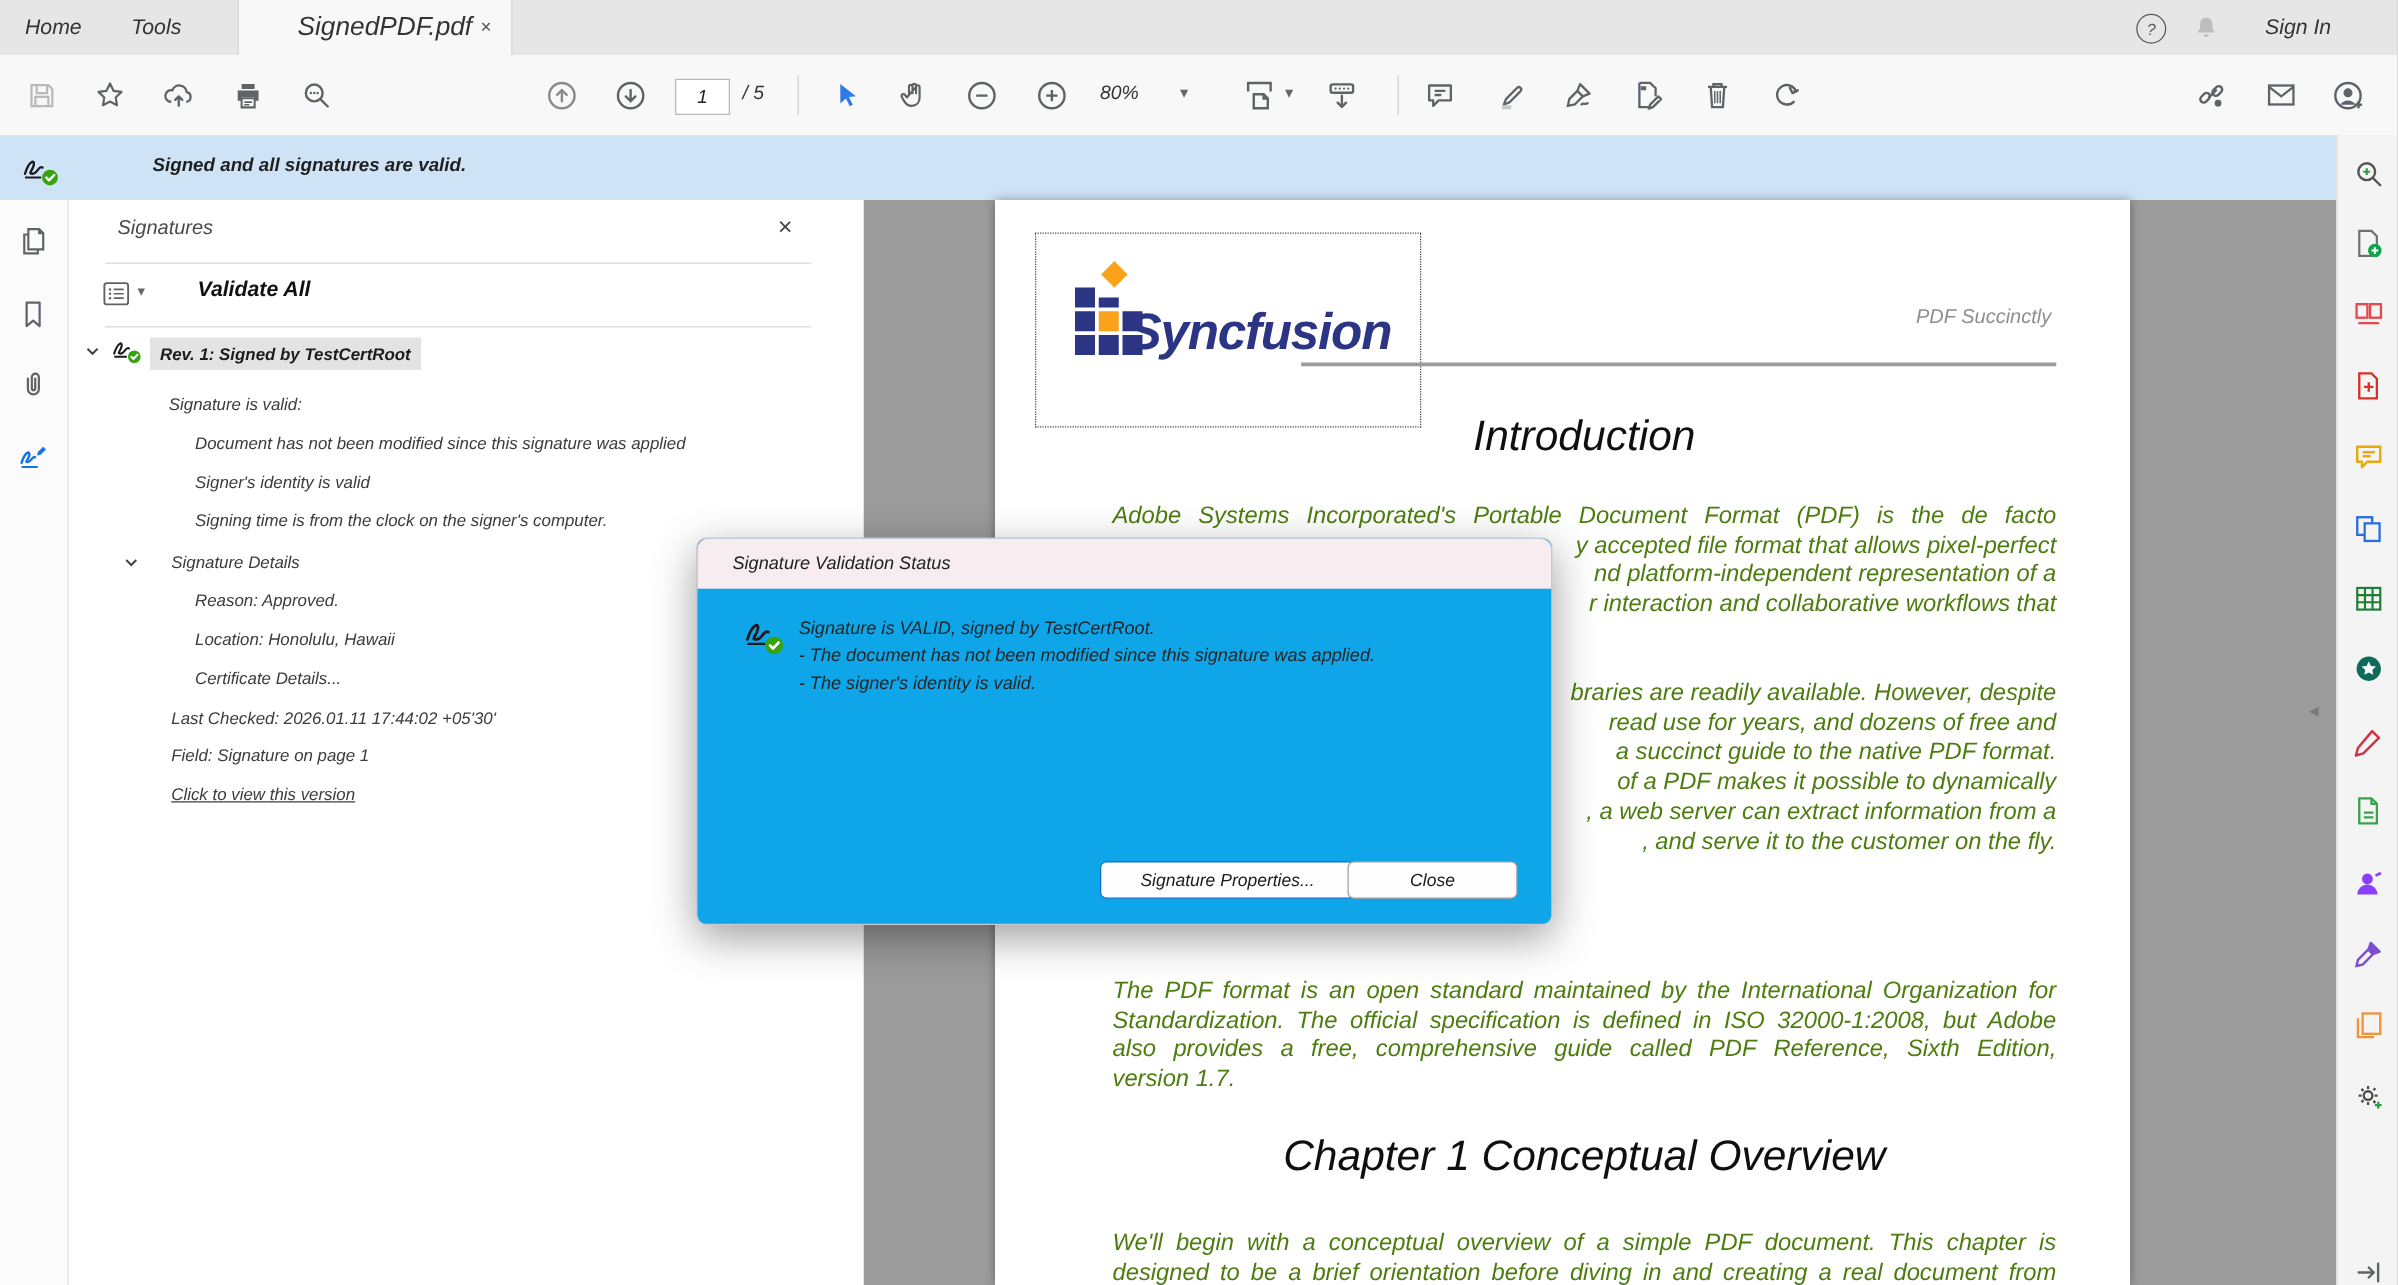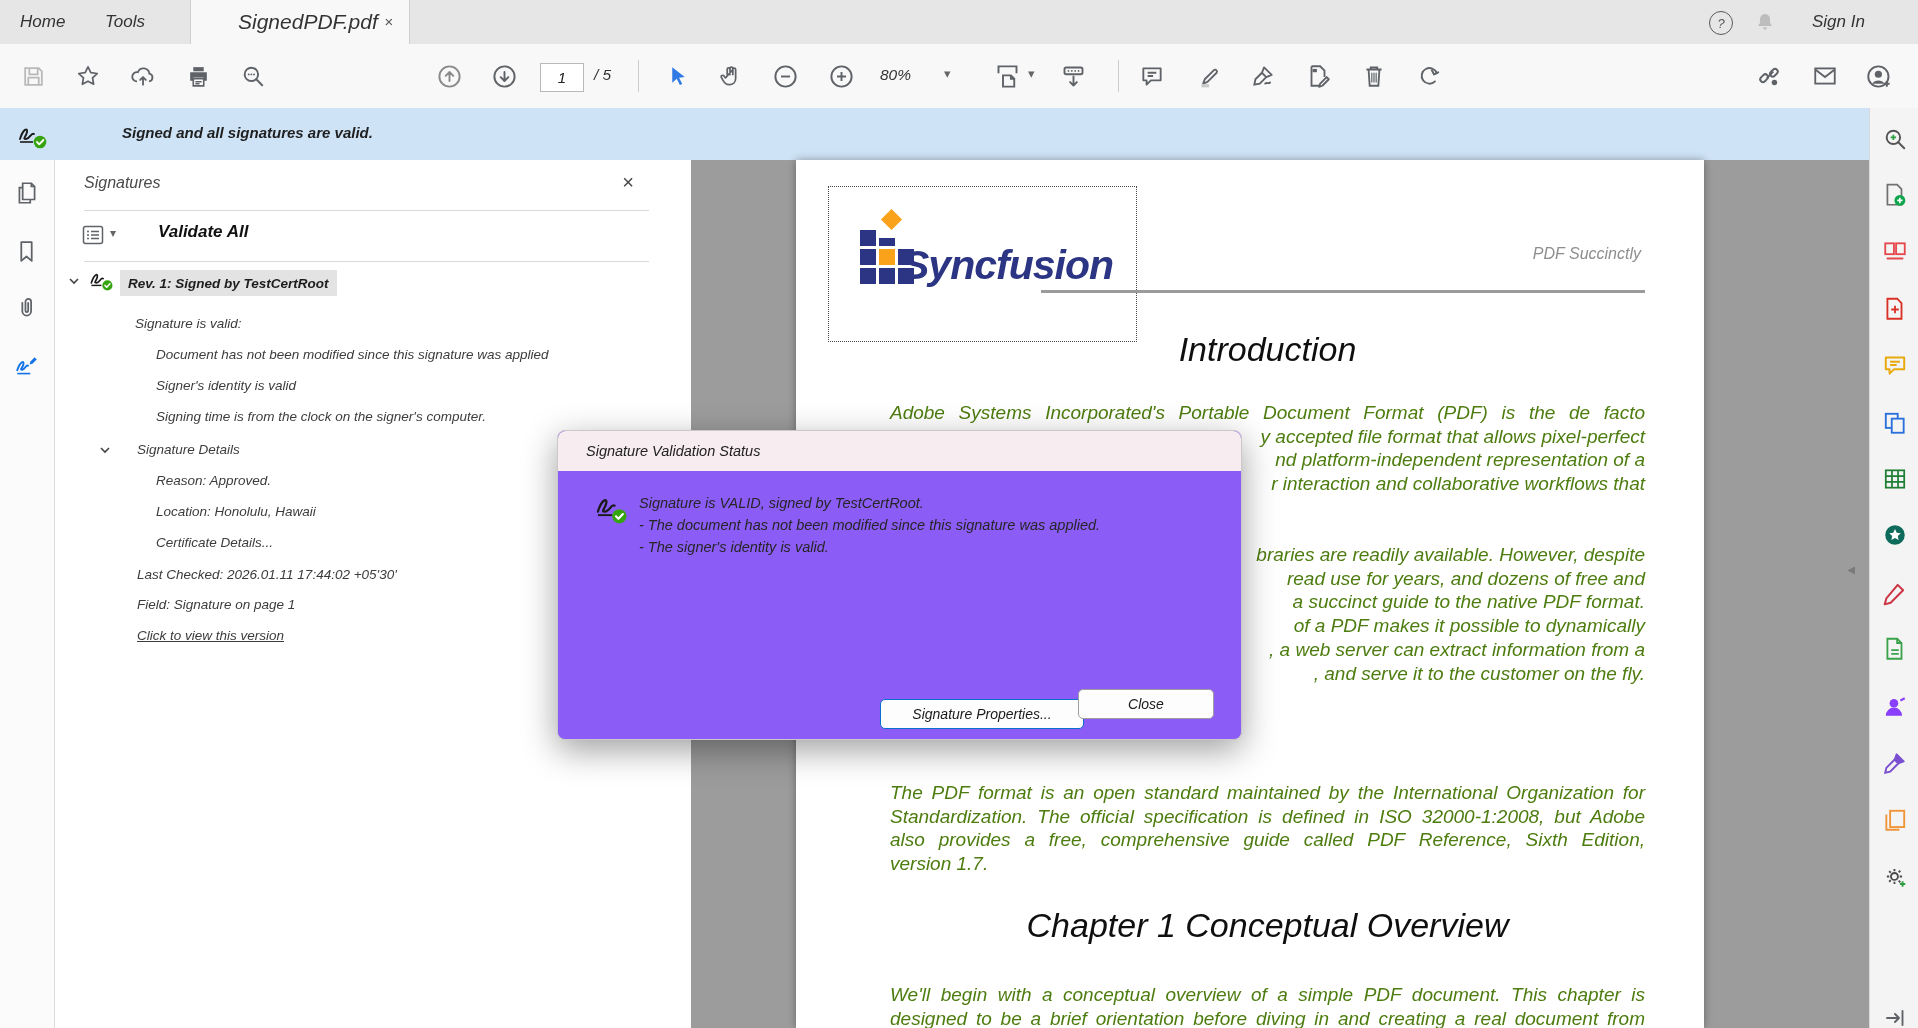--- a/index.html
+++ b/index.html
@@ -31,21 +31,21 @@
   .revrow{background:#e3e3e3;height:26px;display:flex;align-items:center;padding:0 8px;}
   .revtxt{font-size:13.5px;font-weight:bold;color:#1d1d1d;white-space:nowrap;}
   
   .docarea{left:691px;top:160px;width:1178px;height:868px;background:#9c9c9c;}
   .page{left:796px;top:160px;width:908px;height:868px;background:#fff;box-shadow:0 0 8px rgba(0,0,0,.35);}
   .pdftxt{font-size:19px;color:#4d7c0f;line-height:23.7px;}
   .jline{text-align:justify;text-align-last:justify;}
   .rline{text-align:right;}
   .pdfhead{font-size:34px;color:#0f0f0f;text-align:center;}
   
-  .dialog{left:557px;top:430px;width:683px;height:308px;border-radius:8px;background:#8b5cf6;
+  .dialog{left:557px;top:430px;width:683px;height:308px;border-radius:8px;background:#0ea5e9;
     box-shadow:0 10px 34px rgba(0,0,0,.38);border:1px solid #c9c9c9;}
   .dlgtitle{left:0;top:0;width:100%;height:40px;background:#f7ecef;border-radius:8px 8px 0 0;
     display:flex;align-items:center;padding-left:28px;box-sizing:border-box;font-size:14.5px;color:#222;}
   .dlgline{font-size:14.5px;color:#262626;line-height:21px;white-space:nowrap;}
   .dlgbtn{height:30px;border-radius:5px;background:#fdfdfd;font-size:14px;color:#1b1b1b;
     display:flex;align-items:center;justify-content:center;cursor:pointer;box-sizing:border-box;}
   
   .rightbar{left:1869px;top:108px;width:49px;height:920px;background:#f4f4f4;border-left:1px solid #d9d9d9;}
   .rtool{left:11px;width:27px;height:27px;cursor:pointer;}
 </style>
@@ -267,21 +267,21 @@
     <div class="a ico" style="left:14px;top:193px">
       <svg width="26" height="26" viewBox="0 0 24 24" fill="none" stroke="#1473e6" stroke-width="1.8">
           <path d="M3 16c2.5-8 6.5-9.5 5.7-5.5C8 14 5 15.4 7.6 15.4c2.6 0 3.4-5 5.4-3.6" stroke-linecap="round"></path>
           <path d="M3 19h12" stroke-width="1.5"></path>
           <path d="M15 8l4-4 2 2-4 4-2.5.5z" fill="#1473e6" stroke="none"></path>
         </svg>
     </div>
   </div>
 
   <div class="a sigpanel">
-    <div class="a ptitle" style="left:29px;top:14px">Signatures</div>
+    <div class="a ptitle" style="left:39px;top:14px">Signatures</div>
     <div class="a" style="left:567px;top:11px;font-size:20px;color:#444;cursor:pointer">×</div>
     <div class="a hline" style="left:29px;top:50px;width:565px"></div>
 
     <div class="a ico" style="left:27px;top:65px;width:22px;height:20px">
       <svg width="22" height="20" viewBox="0 0 22 20" fill="none" stroke="#5f6368" stroke-width="1.5">
           <rect x="1.5" y="1.5" width="19" height="17" rx="2"></rect>
           <circle cx="6" cy="6.5" r="1" fill="#5f6368" stroke="none"></circle>
           <path d="M9 6.5h8M9 10h8M9 13.5h8" stroke-width="1.3"></path>
           <circle cx="6" cy="10" r="1" fill="#5f6368" stroke="none"></circle>
           <circle cx="6" cy="13.5" r="1" fill="#5f6368" stroke="none"></circle>
@@ -389,21 +389,21 @@
       <svg width="38" height="38" viewBox="0 0 32 32">
           <path d="M5 19c3-10 8-12 7-7-1 5-5 7-1 7 4 0 5-7 8-5" fill="none" stroke="#1a1a1a" stroke-width="1.9" stroke-linecap="round"></path>
           <path d="M5 22h12" stroke="#1a1a1a" stroke-width="1.6"></path>
           <circle cx="23" cy="23" r="6" fill="#36a410"></circle>
           <path d="M20.2 23l2 2.1 3.8-4" fill="none" stroke="#fff" stroke-width="1.8" stroke-linecap="round" stroke-linejoin="round"></path>
         </svg>
     </div>
     <div class="a dlgline" style="left:81px;top:62px">Signature is VALID, signed by TestCertRoot.</div>
     <div class="a dlgline" style="left:81px;top:84px">- The document has not been modified since this signature was applied.</div>
     <div class="a dlgline" style="left:81px;top:106px">- The signer's identity is valid.</div>
-    <div class="a dlgbtn" style="left:322px;top:268px;width:204px;border:1.5px solid #0b6fd0">Signature Properties...</div>
+    <div class="a dlgbtn" style="left:322px;top:258px;width:204px;border:1.5px solid #0b6fd0">Signature Properties...</div>
     <div class="a dlgbtn" style="left:520px;top:258px;width:136px;border:1px solid #9f9f9f">Close</div>
   </div>
 
   <div class="a rightbar">
     <div class="a ico rtool" style="top:17px">
       <svg width="26" height="26" viewBox="0 0 24 24" fill="none" stroke="#555" stroke-width="1.8">
           <circle cx="10.5" cy="10.5" r="6.2"></circle>
           <path d="M15 15l5.5 5.5" stroke-linecap="round"></path>
           <path d="M10.5 8v5M8 10.5h5" stroke="#2c9e3f" stroke-width="1.6"></path>
         </svg>

